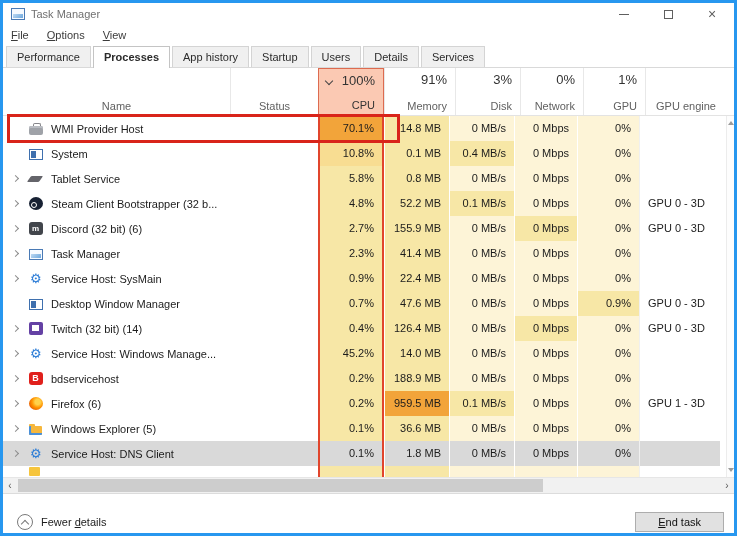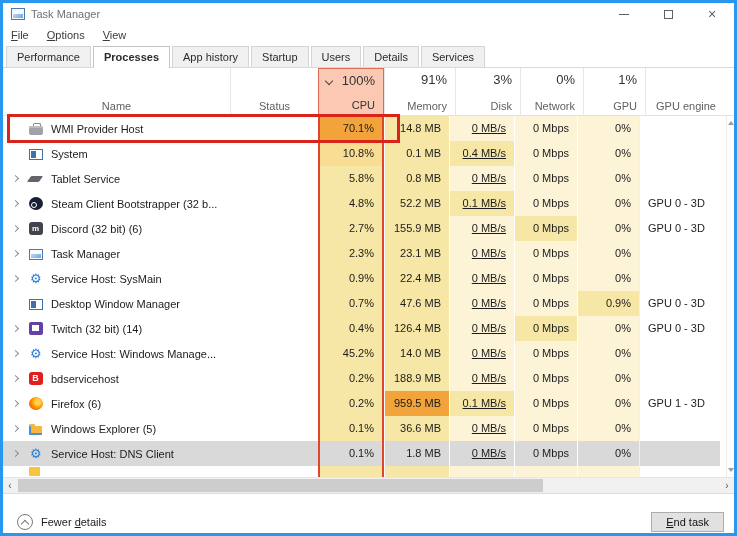--- a/index.html
+++ b/index.html
@@ -41,21 +41,21 @@
         border-right:1px solid #444; border-bottom:1px solid #444; transform:rotate(45deg); }
   
   .tbody { position:relative; }
   .row { height:25px; display:flex; align-items:stretch; background:#fff; }
   .cell { line-height:25px; }
   .c-namecell { width:227px; display:flex; align-items:center; padding-left:10px; gap:8px; overflow:hidden; white-space:nowrap; }
   .expander { width:5px; height:5px; border-right:1px solid #8c8c8c; border-top:1px solid #8c8c8c;
         transform:rotate(45deg); flex:0 0 5px; margin-right:3px; }
   .c-status { width:88px; }
   .c-cpu { width:66px; border-left:2px solid #e1452c; border-right:2px solid #e1452c; }
-  .c-mem { width:65px; } .c-disk { width:65px;text-decoration:underline; } .c-net { width:63px; } .c-gpu { width:62px; }
+  .c-mem { width:65px; } .c-disk { width:65px; } .c-net { width:63px; } .c-gpu { width:62px; }
   .num { text-align:right; padding-right:8px; }
   .c-engine { width:81px; padding-left:8px; border-left:1px solid #f0f0f0; }
   .c-mem,.c-disk,.c-net,.c-gpu { border-left:1px solid #fff; }
   .h1 { background:#fdf4d7; } .h2 { background:#f7e7a6; } .h3 { background:#f8dd92; } .h4 { background:#f2a43a; }
   .row.selected .cell, .row.selected .c-namecell { background:#d9d9d9; }
   .icon { width:14px; height:14px; flex:0 0 14px; position:relative; display:inline-block; }
   
   .partial-row { height:11px; display:flex; overflow:hidden; }
   .partial-row .c-cpu,.partial-row .c-mem,.partial-row .c-disk,.partial-row .c-net,.partial-row .c-gpu { height:11px; }
   .sliver { position:absolute; left:26px; top:1px; width:11px; height:9px; background:#f6c53d; border-radius:1px; }
@@ -70,21 +70,21 @@
   
   .hscroll { height:16px; background:#f1f1f1; display:flex; align-items:center; position:relative; border-top:1px solid #e6e6e6; }
   .hs-arrow { width:14px; text-align:center; color:#5a5a5a; font-size:10px; line-height:16px; }
   .hs-left { position:absolute; left:0; } .hs-right { position:absolute; right:0; }
   .hs-thumb { position:absolute; left:15px; width:525px; top:1px; bottom:1px; background:#cdcdcd; }
   
   .footer { height:56px; border-top:1px solid #dcdcdc; display:flex; align-items:center; padding:0 10px 0 14px; }
   .chev-circle { width:16px; height:16px; border:1px solid #7a7a7a; border-radius:50%; position:relative; margin-right:8px; }
   .chev-circle::before { content:""; position:absolute; left:4px; top:6px; width:5px; height:5px;
         border-left:1px solid #7a7a7a; border-top:1px solid #7a7a7a; transform:rotate(45deg); }
-  .end-task-btn { margin-left:auto; background:#e1e1e1; border:1px solid #adadad; padding:3px 14px; font-size:11px; color:#111; }
+  .end-task-btn { margin-left:auto; background:#e1e1e1; border:1px solid #adadad; padding:3px 22px; font-size:11px; color:#111; }
   
   .ic-wmi { }
   .ic-wmi::before { content:""; position:absolute; top:1px; left:4px; width:6px; height:4px;
         border:1px solid #85858a; border-bottom:none; border-radius:2px 2px 0 0; }
   .ic-wmi::after { content:""; position:absolute; top:4px; left:0; right:0; height:9px; background:#9fa2a8; border-radius:2px;
         box-shadow:inset 0 2px 0 #b9bcc2; }
   .ic-system, .ic-dwm { border:1px solid #3f70ae; background:#fff; height:11px !important; margin-top:2px; }
   .ic-system::before, .ic-dwm::before { content:""; position:absolute; left:1px; top:1px; width:5px; height:7px; background:#3f70ae; }
   .ic-tablet { }
   .ic-tablet::before { content:""; position:absolute; top:4px; left:0; width:12px; height:6px; background:#64646a;
@@ -259,21 +259,21 @@
   </div>
 
   <div class="row">
     <div class="c-namecell">
       <span class="expander" style="visibility: visible;"></span>
       <span class="icon ic-taskmgr"></span>
       <span class="c-name-text">Task Manager</span>
     </div>
     <div class="c-status cell"></div>
     <div class="c-cpu cell num h2">2.3%</div>
-    <div class="c-mem cell num h2">23.1 MB</div>
+    <div class="c-mem cell num h2">41.4 MB</div>
     <div class="c-disk cell num h1">0 MB/s</div>
     <div class="c-net cell num h1">0 Mbps</div>
     <div class="c-gpu cell num h1">0%</div>
     <div class="c-engine cell"></div>
   </div>
 
   <div class="row">
     <div class="c-namecell">
       <span class="expander" style="visibility: visible;"></span>
       <span class="icon ic-gear"></span>

